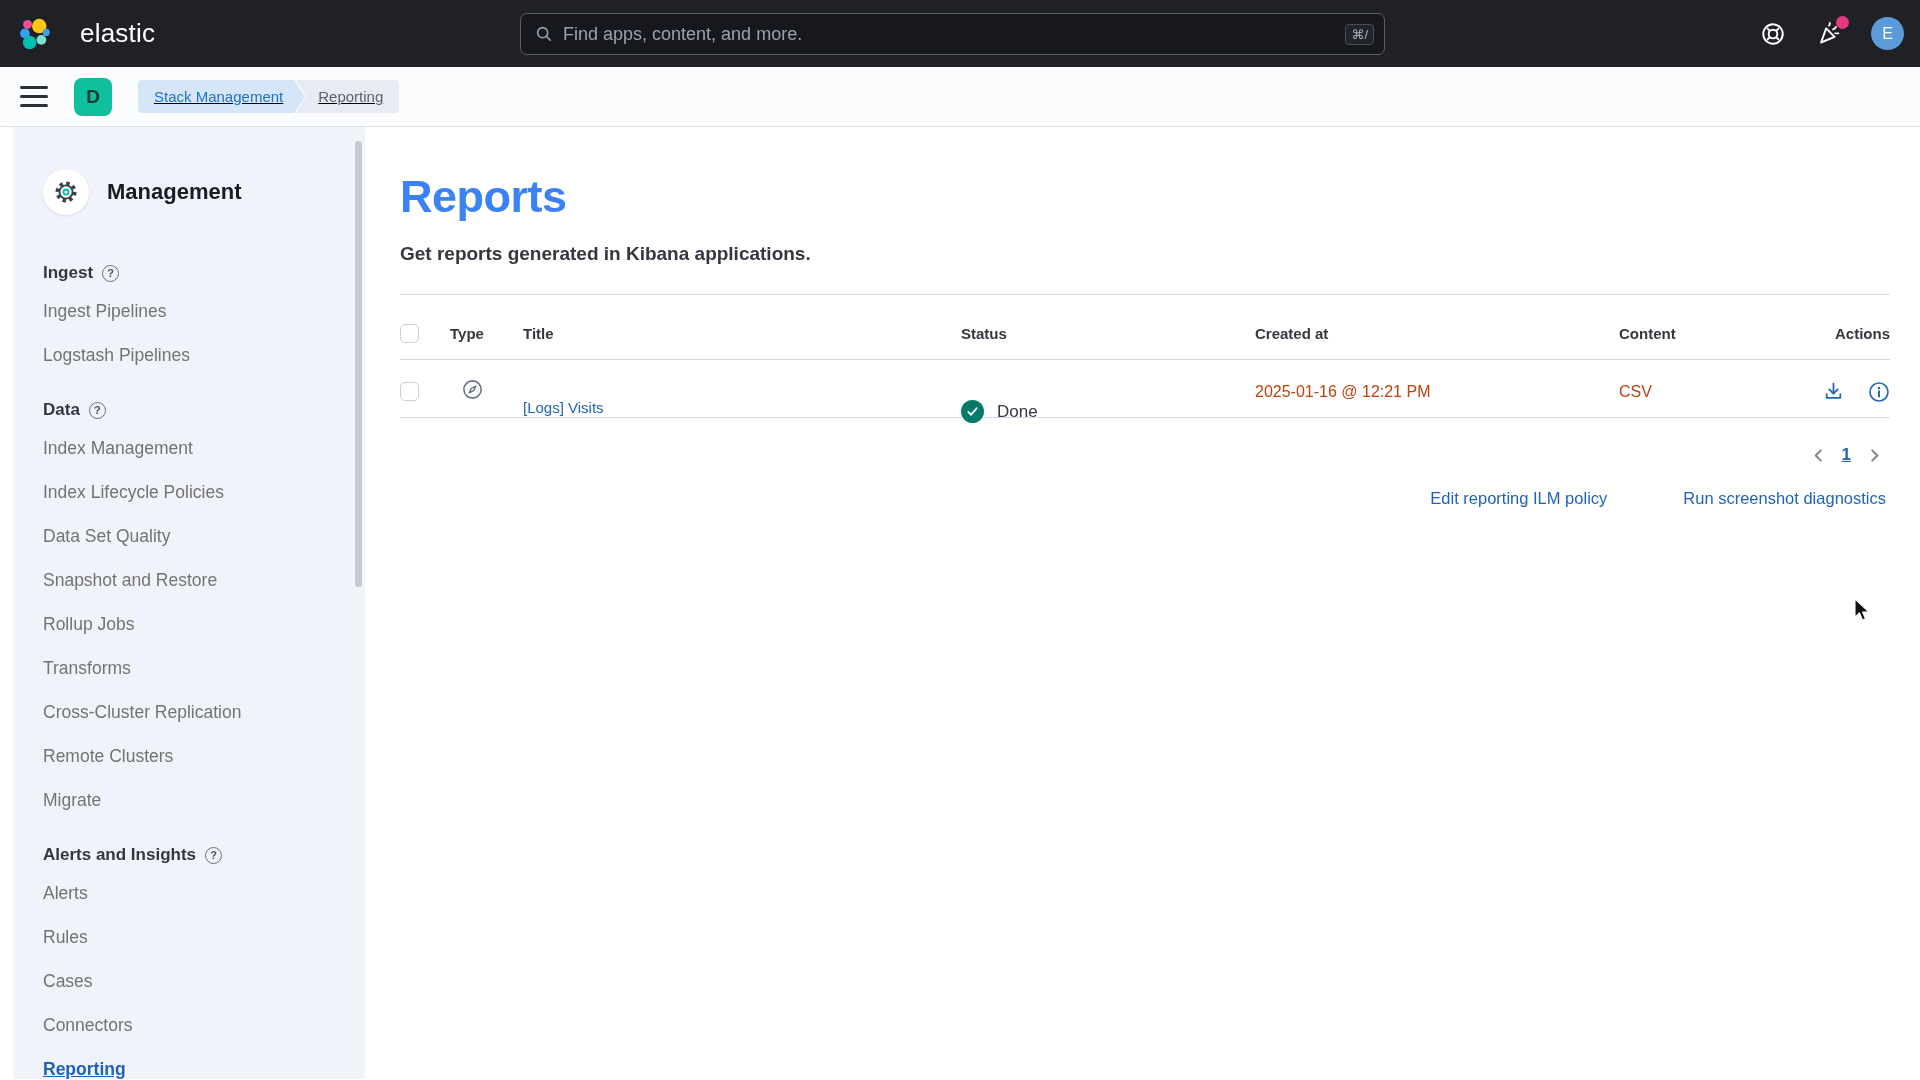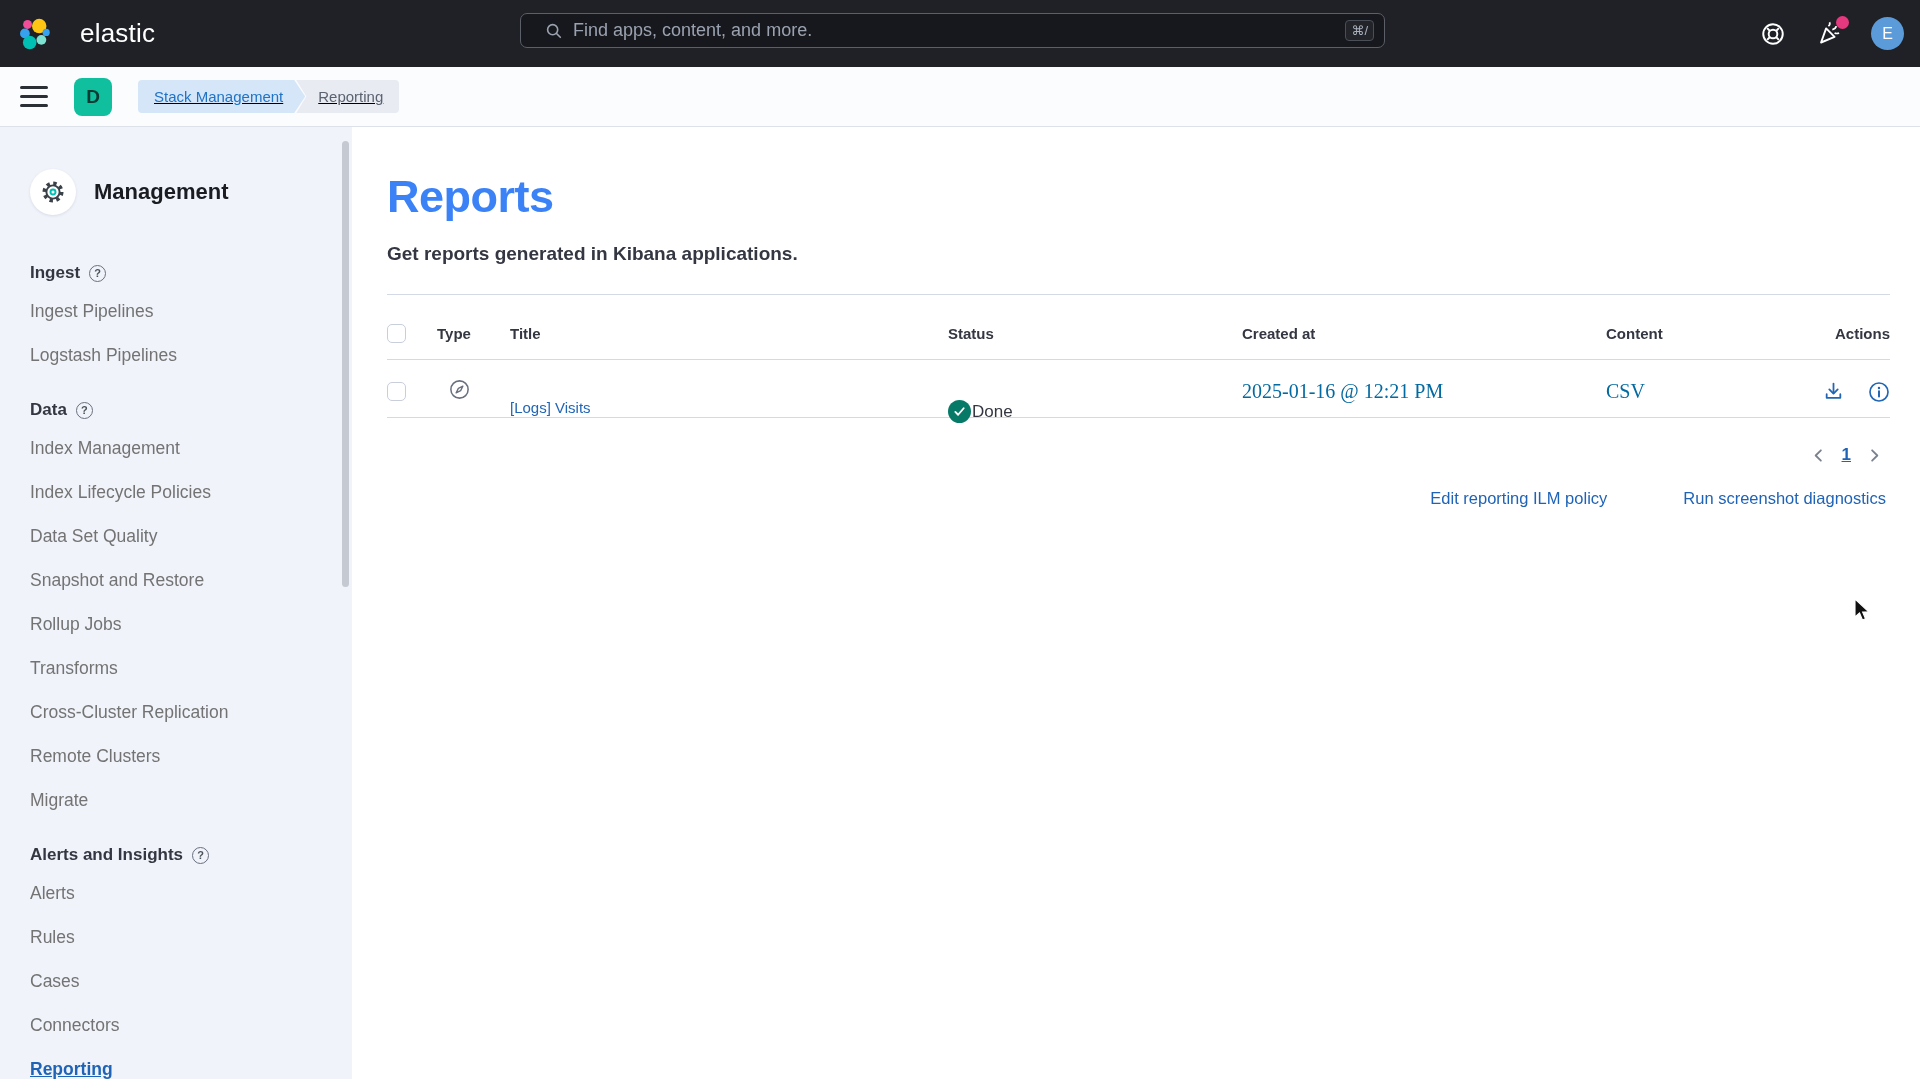--- a/index.html
+++ b/index.html
@@ -4,23 +4,23 @@
 <style>
   * { margin:0; padding:0; box-sizing:border-box; }
   html,body { width:1920px; height:1080px; }
   body { font-family:"Liberation Sans", sans-serif; background:#fff; overflow:hidden; }
   .app { position:relative; width:1920px; height:1080px; }
 
   
   .topbar { position:relative; height:67px; background:#1f2126; display:flex; align-items:center; }
   .brand { display:flex; align-items:center; gap:28px; padding-left:18px; }
   .brand-name { color:#fff; font-size:26px; font-weight:400; letter-spacing:.2px; }
-  .search-box { position:absolute; left:520px; top:13px; width:865px; height:35px;
+  .search-box { position:absolute; left:520px; top:13px; width:865px; height:42px;
     background:#17181d; border:1px solid #5b5f68; border-radius:7px;
-    display:flex; align-items:center; padding:0 10px 0 24px; }
+    display:flex; align-items:center; padding:0 10px 0 14px; }
   .search-box input { flex:1; background:transparent; border:none; outline:none;
     color:#d6dae2; font-size:18px; font-family:"Liberation Sans",sans-serif; margin-left:10px; }
   .search-box input::placeholder { color:#9aa2b0; }
   .kbd-hint { color:#aab1bd; font-size:13px; border:1px solid #4a4e57; border-radius:4px;
     padding:2px 5px; background:#22242a; }
   .topbar-right { position:absolute; right:16px; top:0; height:67px; display:flex; align-items:center; gap:28px; }
   .icon-btn { position:relative; width:28px; height:28px; display:flex; align-items:center; justify-content:center; cursor:pointer; }
   .badge-dot { position:absolute; top:-4px; right:-6px; width:13px; height:13px; border-radius:50%; background:#e5397f; }
   .avatar { width:33px; height:33px; border-radius:50%; background:#5b9bd9; color:#fff;
     display:flex; align-items:center; justify-content:center; font-size:16px; font-weight:500; }
@@ -33,21 +33,21 @@
   .space-badge { width:38px; height:38px; border-radius:8px; background:#10bf9e; color:#0c3b33;
     font-size:19px; font-weight:700; display:flex; align-items:center; justify-content:center; margin-right:26px; }
   .crumbs { display:flex; align-items:center;text-decoration:underline; }
   .crumb { height:33px; display:flex; align-items:center; font-size:15px; }
   .crumb.first { background:#d4e6f8; color:#2173c6; padding:0 22px 0 16px; border-radius:4px 0 0 4px;
     clip-path:polygon(0 0, calc(100% - 11px) 0, 100% 50%, calc(100% - 11px) 100%, 0 100%); font-weight:500; }
   .crumb.last { background:#e8ebf1; color:#5b6370; padding:0 16px 0 22px; margin-left:-9px;
     border-radius:0 4px 4px 0; clip-path:polygon(0 0, 100% 0, 100% 100%, 0 100%, 10px 50%); }
 
   
-  .content-row { display:flex; height:952px; }
+  .content-row { display:flex; height:952px;padding-left:13px; }
 
   
   .sidebar { position:relative; width:352px; background:#f0f3fa; padding:42px 20px 0 30px; flex-shrink:0; }
   .mgmt-header { display:flex; align-items:center; gap:18px; margin-bottom:48px; }
   .gear-circle { width:46px; height:46px; border-radius:50%; background:#fff; display:flex; align-items:center; justify-content:center;
     box-shadow:0 1px 3px rgba(50,60,80,.12); }
   .mgmt-title { font-size:22px; font-weight:700; color:#1a1c21; }
   .side-section { margin-bottom:34px; }
   .side-heading { display:flex; align-items:center; gap:9px; font-size:17px; font-weight:700; color:#343741; margin-bottom:18px; }
   .q-circle { width:17px; height:17px; border:1.4px solid #69707d; border-radius:50%;
@@ -63,23 +63,23 @@
   .rule { margin-top:29px; border:none; border-top:1px solid #d3dae6; }
 
   .table { margin-top:13px; }
   .tr { display:grid; grid-template-columns:50px 73px 438px 294px 364px 144px 1fr; align-items:center; }
   .thead { height:52px; border-bottom:1px solid #d3dae6; }
   .thead .th { font-size:15px; font-weight:700; color:#343741; }
   .th.actions, .td.actions { justify-self:end; text-align:right; }
   .tbody-row { height:58px; border-bottom:1px solid #d3dae6; }
   .checkbox { width:19px; height:19px; border:1px solid #c9cedb; border-radius:5px; background:#fff; cursor:pointer; }
   .title-link { color:#2166b5; font-size:15px; text-decoration:none; cursor:pointer;margin-top:31px; }
-  .status-cell { display:flex; align-items:center; gap:1px; font-size:17px; color:#343741;margin-top:40px; }
+  .status-cell { display:flex; align-items:center; gap:13px; font-size:17px; color:#343741;margin-top:40px; }
   .done-circle { width:23px; height:23px; border-radius:50%; background:#067a67; display:flex; align-items:center; justify-content:center; }
-  .cell-text { font-size:20px; color:#0369a1;font-family:Liberation Serif, serif; }
+  .cell-text { font-size:16px; color:#c2410c; }
   .actions-cell { display:flex; gap:24px; justify-content:flex-end; align-items:center; }
 
   .pagination { margin-top:27px; display:flex; justify-content:flex-end; align-items:center; gap:14px; padding-right:6px; }
   .page-num { color:#1f63b7; font-size:17px; font-weight:700; text-decoration:underline; cursor:pointer; }
   .pag-chev { cursor:pointer; display:flex; }
 
   .footer-links { margin-top:24px; display:flex; justify-content:flex-end; gap:76px; padding-right:4px; }
   .footer-links a { color:#1f63b7; font-size:16.5px; font-weight:500; text-decoration:none; cursor:pointer; }
 
   .cursor { position:absolute; left:1853px; top:598px; }

